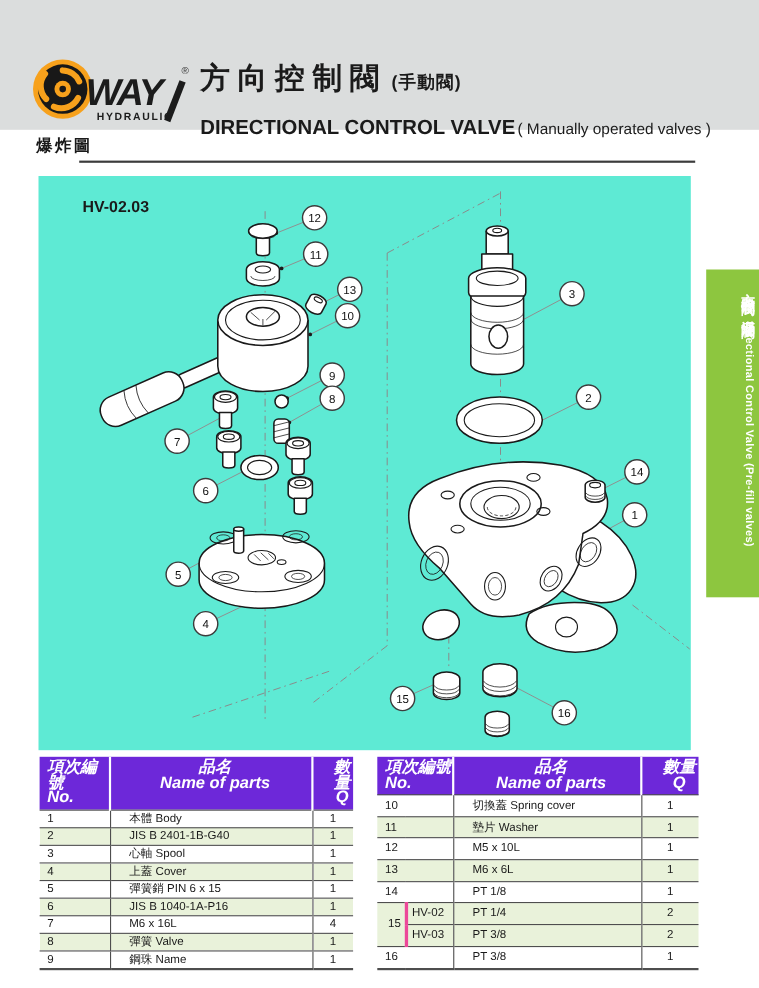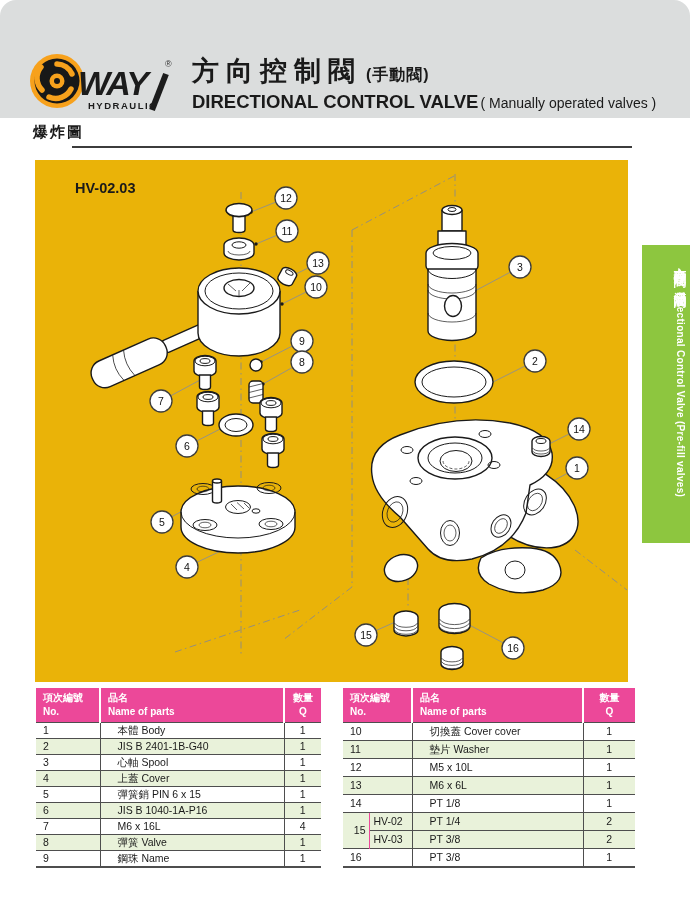--- a/index.html
+++ b/index.html
@@ -1,35 +1,35 @@
 <!DOCTYPE html>
 <html><head>
 <meta charset="utf-8">
 <style>
   html,body{margin:0;padding:0;background:#fff;}
   .page{position:relative;width:690px;height:898px;background:#fff;overflow:hidden;
-        font-family:"Liberation Sans",sans-serif;color:#1a1a1a;border-radius:16px;}
+        font-family:"Liberation Sans",sans-serif;color:#1a1a1a;}
   .abs{position:absolute;}
 
   
   .band{left:0;top:0;width:690px;height:118px;background:#dbdddd;}
   .logo{left:26px;top:50px;width:160px;height:66px;}
-  .titles{left:192px;top:56px;}
+  .titles{left:182px;top:56px;}
   .t-zh{font-size:27px;font-weight:700;letter-spacing:7px;line-height:30px;white-space:nowrap;}
   .t-zh-sub{font-size:16px;letter-spacing:1px;margin-left:4px;}
-  .t-en{font-size:18.5px;font-weight:700;margin-top:1px;white-space:nowrap;}
+  .t-en{font-size:18.5px;font-weight:700;margin-top:14px;white-space:nowrap;}
   .t-en-sub{font-size:14px;font-weight:400;margin-left:2px;}
 
   
   .section{left:33px;top:123px;display:flex;gap:14px;font-size:15px;font-weight:700;white-space:nowrap;flex-direction:column;}
   .s-zh{letter-spacing:2px;}
   .rule{left:72px;top:146px;width:560px;height:2px;background:#3c3c3c;}
 
   
-  .diagram-box{left:35px;top:160px;width:593px;height:522px;background:#eab308;}
+  .diagram-box{left:35px;top:160px;width:593px;height:522px;background:#5eead4;}
   svg text{font-family:"Liberation Sans",sans-serif;}
   .model{font-size:14.5px;font-weight:700;fill:#1a1a1a;}
   .p{fill:#fff;stroke:#1a1a1a;stroke-width:1.4;stroke-linejoin:round;}
   .pt{fill:none;stroke:#1a1a1a;stroke-width:1;}
   .tn{fill:none;stroke:#1a1a1a;stroke-width:0.7;}
   .lead{stroke:#8f8f8f;stroke-width:0.9;fill:none;}
   .dot{fill:#1a1a1a;}
   .dash{stroke:#8a8a8a;stroke-width:0.9;fill:none;stroke-dasharray:7 3.5 1.5 3.5;}
   .co circle{fill:#fff;stroke:#3c3c3c;stroke-width:1.3;}
   .co text{font-size:10.5px;fill:#111;text-anchor:middle;}
@@ -38,33 +38,33 @@
   .side-tab{left:642px;top:245px;width:48px;height:298px;background:#8dc63f;
             writing-mode:vertical-rl;padding-top:12px;box-sizing:border-box;color:#fff;}
   .tab-zh{font-size:12.5px;font-weight:700;letter-spacing:2px;line-height:20px;margin-right:2px;}
   .tab-en{font-size:10px;font-weight:700;letter-spacing:.3px;line-height:18px;}
 
   
   .tables{left:36px;top:688px;display:flex;gap:22px;}
   table{border-collapse:collapse;table-layout:fixed;font-size:10.5px;color:#1a1a1a;}
   .t-left{width:285px;}
   .t-right{width:292px;}
-  th{background:#ec4899;color:#fff;font-weight:700;text-align:left;vertical-align:top;
-     padding:3px 0 4px 7px;font-size:10px;line-height:13.5px;}
-  th.q{text-align:center;padding-left:0;}
-  th.sep{border-left:2px solid #fff;}
+  th{background:#6d28d9;color:#fff;font-weight:700;text-align:left;vertical-align:top;
+     padding:3px 0 4px 7px;font-size:15px;line-height:13.5px;font-style:italic;}
+  th.q{text-align:center;padding-left:16px;}
+  th.sep{border-left:2px solid #fff;text-align:center;}
   tbody td{height:15px;line-height:15px;padding:0 0 0 7px;border-top:1px solid #4e4e4e;
            white-space:nowrap;overflow:hidden;}
   td.name,td.q{border-left:1px solid #4e4e4e;padding-left:17px;}
   td.q{text-align:center;padding:0;}
   tr.bb td{border-bottom:2.5px solid #4e4e4e;}
   tr.g td{background:#e9f2da;}
   tr.w td{background:#fff;}
   td.no15{text-align:right;padding:0 3px 0 0;}
-  td.sub{border-left:1px solid #ec4899;padding-left:4px;}
+  td.sub{border-left:3px solid #ec4899;padding-left:4px;}
 </style>
 </head>
 <body>
 
 <div class="page">
 
   <div class="abs band"></div>
 
   <div class="abs logo">
     <svg width="160" height="66" viewBox="0 0 160 66">
@@ -443,21 +443,21 @@
       <thead>
         <tr>
           <th colspan="2"><span>項次編號</span><br><span>No.</span></th>
           <th class="sep"><span>品名</span><br><span>Name of parts</span></th>
           <th class="sep q"><span>數量</span><br><span>Q</span></th>
         </tr>
       </thead>
       <tbody>
         <tr class="w">
             <td colspan="2">10</td>
-            <td class="name">切換蓋 Cover cover</td>
+            <td class="name">切換蓋 Spring cover</td>
             <td class="q">1</td>
           </tr>
         <tr class="g">
             <td colspan="2">11</td>
             <td class="name">墊片 Washer</td>
             <td class="q">1</td>
           </tr>
         <tr class="w">
             <td colspan="2">12</td>
             <td class="name">M5 x 10L</td>

